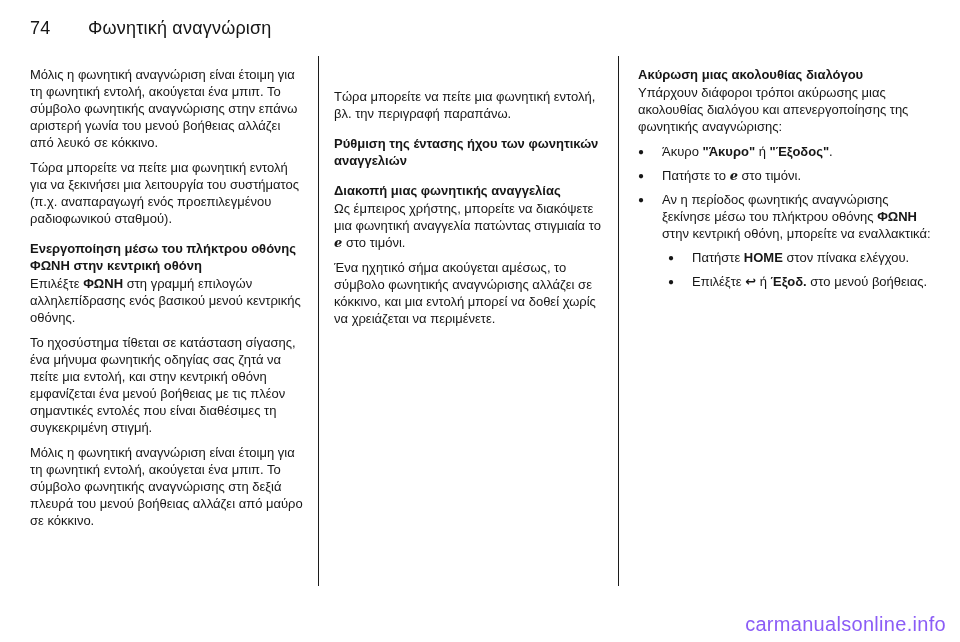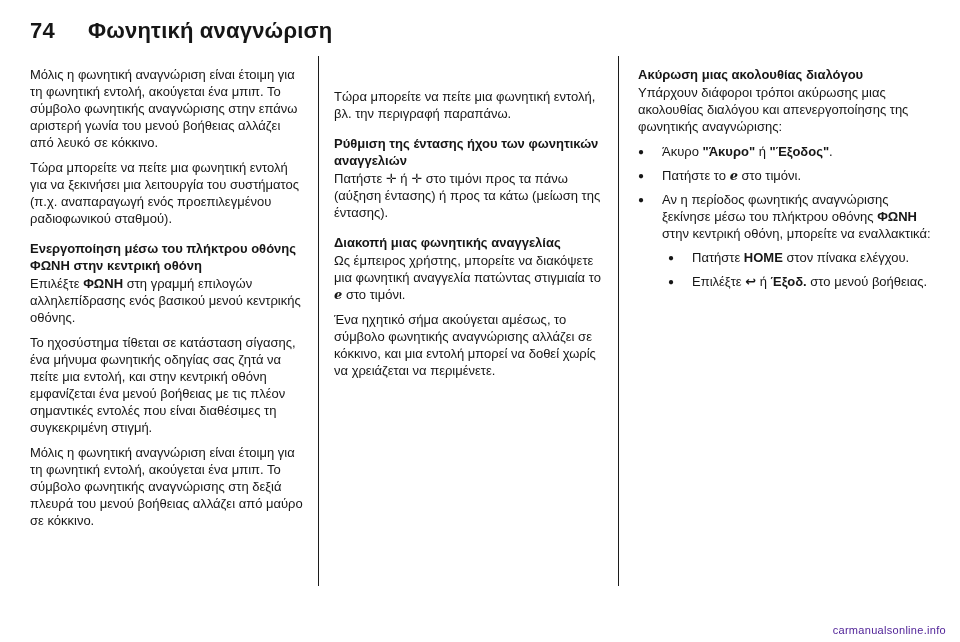--- a/index.html
+++ b/index.html
@@ -5,42 +5,42 @@
   html, body { margin:0; padding:0; }
   body {
     width:960px; height:642px;
     background:#ffffff;
     font-family:"Liberation Sans","DejaVu Sans",sans-serif;
     color:#161616;
     position:relative;
     overflow:hidden;
   }
   .page { position:absolute; inset:0; }
-  .header { position:absolute; top:18px; left:30px; font-size:22px; font-weight:bold; letter-spacing:0.2px; }
+  .header { position:absolute; top:18px; left:30px; font-size:18px; font-weight:normal; letter-spacing:0.2px; }
   .header .pagenum { display:inline-block; width:58px; }
   .cols { position:absolute; top:66px; left:30px; display:flex; }
   .col { font-size:13px; line-height:17px; }
   .col1 { width:276px; margin-right:28px; }
   .col2 { width:272px; margin-right:32px;margin-top:22px; }
   .col3 { width:300px; }
   .col p { margin:0 0 8px 0; }
   .heading { font-weight:bold; margin:13px 0 1px 0; }
   .heading:first-child { margin-top:0; }
   .b { font-weight:bold; }
   .icon { font-weight:bold; }
   .divider { position:absolute; top:56px; height:530px; width:1px; background:#1c1c1c; }
   .d1 { left:318px; }
   .d2 { left:618px; }
   .bullet { display:flex; margin:0 0 7px 0; }
   .bullet .marker { flex:none; width:24px; font-size:10px; line-height:17px; }
   .bullet.sub { margin-left:30px; }
   .bullet .btext { flex:1; }
   .watermark {
     position:absolute; right:14px; bottom:6px;
-    font-size:11px; color:#4c1d95; letter-spacing:0.3px;
+    font-size:20px; color:#8b5cf6; letter-spacing:0.3px;
     font-family:"Liberation Sans","DejaVu Sans",sans-serif;
   }
 </style>
 </head>
 <body>
 
 <div class="page">
 
   <div class="header">
     <span class="pagenum">74</span><span class="title">Φωνητική αναγνώριση</span>
@@ -56,21 +56,20 @@
       <p><span>Τώρα μπορείτε να πείτε μια φωνητική εντολή για να ξεκινήσει μια λειτουργία του συστήματος (π.χ. αναπαραγωγή ενός προεπιλεγμένου ραδιοφωνικού σταθμού).</span></p>
       <div class="heading">Ενεργοποίηση μέσω του πλήκτρου οθόνης ΦΩΝΗ στην κεντρική οθόνη</div>
       <p><span>Επιλέξτε </span><span class="b">ΦΩΝΗ</span><span> στη γραμμή επιλογών αλληλεπίδρασης ενός βασικού μενού κεντρικής οθόνης.</span></p>
       <p><span>Το ηχοσύστημα τίθεται σε κατάσταση σίγασης, ένα μήνυμα φωνητικής οδηγίας σας ζητά να πείτε μια εντολή, και στην κεντρική οθόνη εμφανίζεται ένα μενού βοήθειας με τις πλέον σημαντικές εντολές που είναι διαθέσιμες τη συγκεκριμένη στιγμή.</span></p>
       <p><span>Μόλις η φωνητική αναγνώριση είναι έτοιμη για τη φωνητική εντολή, ακούγεται ένα μπιπ. Το σύμβολο φωνητικής αναγνώρισης στη δεξιά πλευρά του μενού βοήθειας αλλάζει από μαύρο σε κόκκινο.</span></p>
     </div>
 
     <div class="col col2">
       <p><span>Τώρα μπορείτε να πείτε μια φωνητική εντολή, βλ. την περιγραφή παραπάνω.</span></p>
       <div class="heading">Ρύθμιση της έντασης ήχου των φωνητικών αναγγελιών</div>
-      <p><span>Πατήστε </span><span class="icon">✛</span><span> ή </span><span class="icon">✛</span><span> στο τιμόνι προς τα πάνω (αύξηση έντασης) ή προς τα κάτω (μείωση της έντασης).</span></p>
       <div class="heading">Διακοπή μιας φωνητικής αναγγελίας</div>
       <p><span>Ως έμπειρος χρήστης, μπορείτε να διακόψετε μια φωνητική αναγγελία πατώντας στιγμιαία το </span><span class="icon">ℯ</span><span> στο τιμόνι.</span></p>
       <p><span>Ένα ηχητικό σήμα ακούγεται αμέσως, το σύμβολο φωνητικής αναγνώρισης αλλάζει σε κόκκινο, και μια εντολή μπορεί να δοθεί χωρίς να χρειάζεται να περιμένετε.</span></p>
     </div>
 
     <div class="col col3">
       <div class="heading">Ακύρωση μιας ακολουθίας διαλόγου</div>
       <p><span>Υπάρχουν διάφοροι τρόποι ακύρωσης μιας ακολουθίας διαλόγου και απενεργοποίησης της φωνητικής αναγνώρισης:</span></p>
 
       <div class="bullet">

